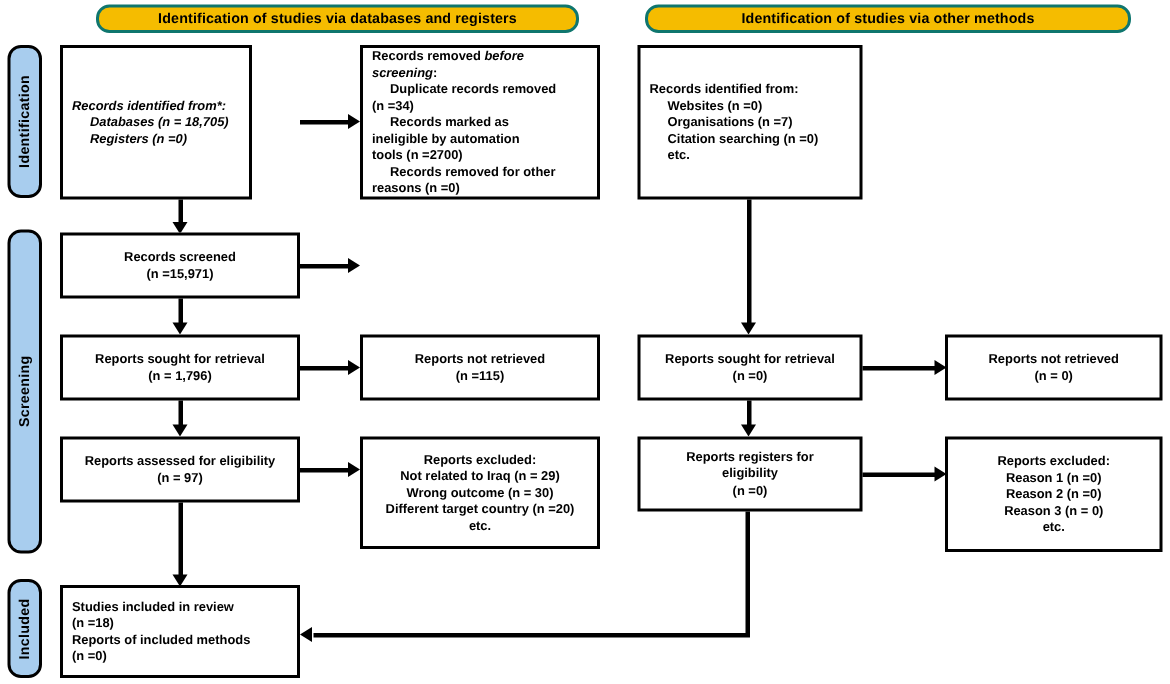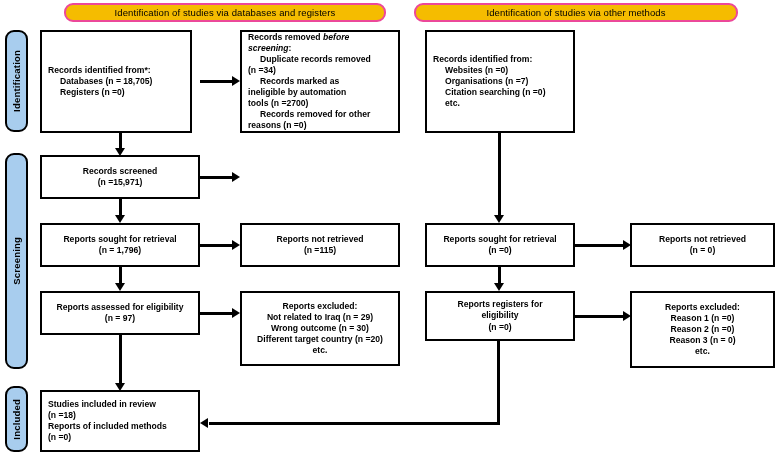--- a/index.html
+++ b/index.html
@@ -15,24 +15,24 @@
     width: 780px;
     height: 456px;
     background: #ffffff;
     overflow: hidden;
   }
 
   
   .banner {
     position: absolute;
     background: #f5bc00;
-    border: 2px solid #ec4899;
+    border: 2px solid #0f766e;
     border-radius: 9px;
     color: #000000;
-    font-weight: normal;
+    font-weight: bold;
     font-size: 9.5px;
     display: flex;
     align-items: center;
     justify-content: center;
     text-align: center;
     box-sizing: border-box;
     letter-spacing: 0.1px;
   }
 
   
@@ -108,35 +108,35 @@
   }
 </style>
 </head>
 <body>
 
 <div id="diagram">
 
   <div class="banner" style="left:64px; top:3px; width:322px; height:19px;">
     <span>Identification of studies via databases and registers</span>
   </div>
-  <div class="banner" style="left:414px; top:3px; width:324px; height:19px;">
+  <div class="banner" style="left:430px; top:3px; width:324px; height:19px;">
     <span>Identification of studies via other methods</span>
   </div>
 
   <div class="stage" style="left:5px; top:30px; width:23px; height:102px;">
     <span>Identification</span>
   </div>
   <div class="stage" style="left:5px; top:153px; width:23px; height:216px;">
     <span>Screening</span>
   </div>
   <div class="stage" style="left:5px; top:386px; width:23px; height:66px;">
     <span>Included</span>
   </div>
 
-  <div class="box left" style="left:40px; top:30px; width:152px; height:103px;">
+  <div class="box left" style="left:40px; top:30px; width:128px; height:103px;font-style:italic;">
     <div class="ln">Records identified from*:</div>
     <div class="ln indent">Databases (n = 18,705)</div>
     <div class="ln indent">Registers (n =0)</div>
   </div>
 
   <div class="hline" style="left:200px; top:80px; width:36px;"></div>
   <div class="arrow-r" style="left:232px; top:76px;"></div>
 
   <div class="box left thin" style="left:240px; top:30px; width:160px; height:103px;">
     <div class="ln"><span>Records removed </span><span class="ital">before</span></div>

